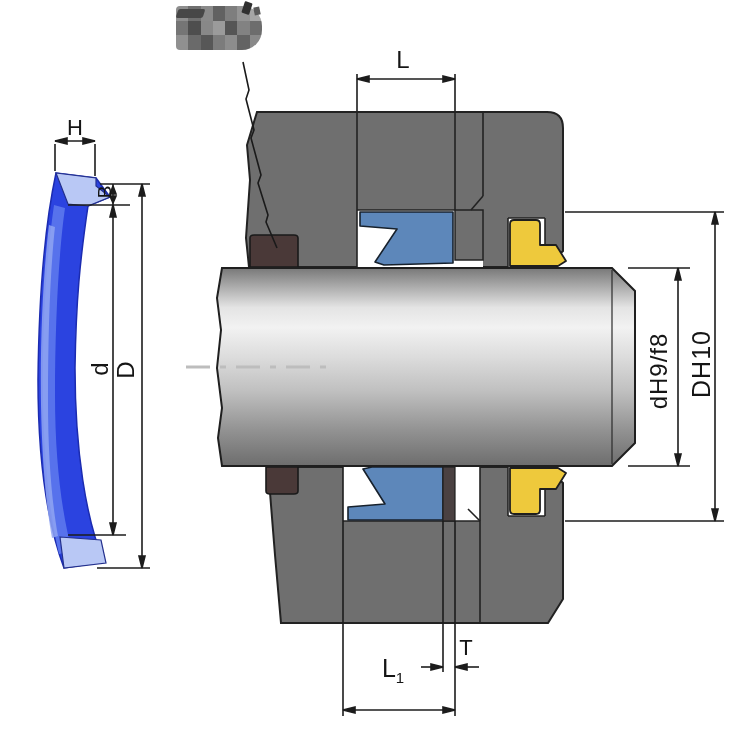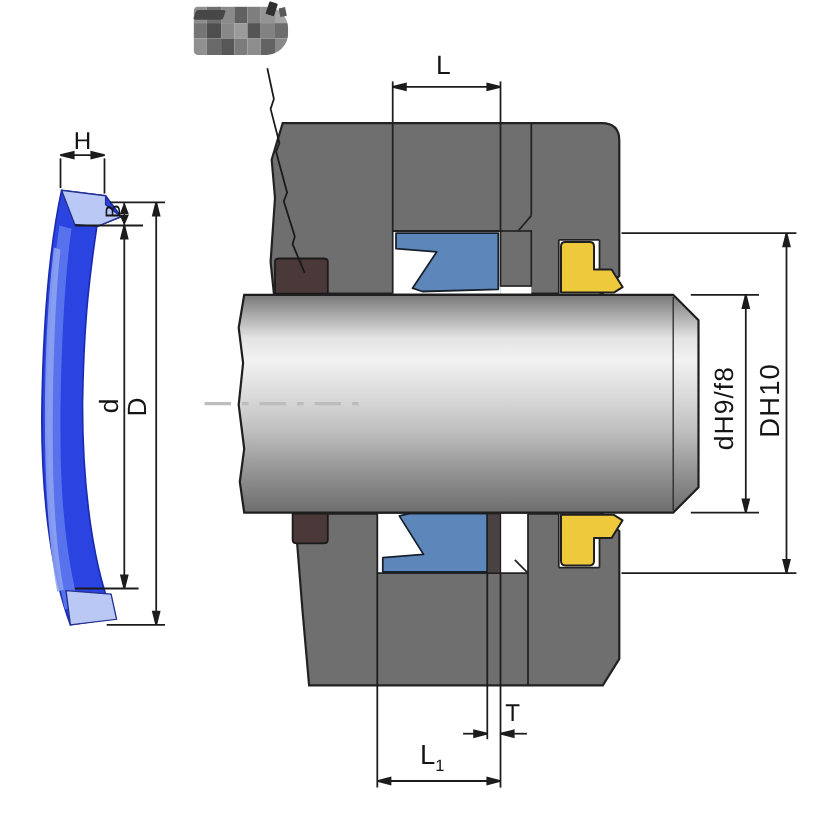--- a/index.html
+++ b/index.html
@@ -202,14 +202,14 @@
   </svg>
 
   <span class="lbl" style="left:75px;top:128px;font-size:22px;">H</span>
   <span class="lbl rot" style="left:104px;top:192px;font-size:19px;">B</span>
   <span class="lbl rot" style="left:100px;top:369px;font-size:24px;">d</span>
   <span class="lbl rot" style="left:126px;top:370px;font-size:24px;">D</span>
   <span class="lbl" style="left:403px;top:60px;font-size:24px;">L</span>
   <span class="lbl rot" style="left:659px;top:371px;font-size:24px;letter-spacing:1px;">dH9/f8</span>
   <span class="lbl rot" style="left:701px;top:364px;font-size:25px;letter-spacing:1px;">DH10</span>
   <span class="lbl" style="left:466px;top:648px;font-size:22px;">T</span>
-  <span class="lbl" style="left:393px;top:689px;font-size:25px;"><span>L</span><span class="sub">1</span></span>
+  <span class="lbl" style="left:393px;top:670px;font-size:25px;"><span>L</span><span class="sub">1</span></span>
 </div>
 
 </body></html>

